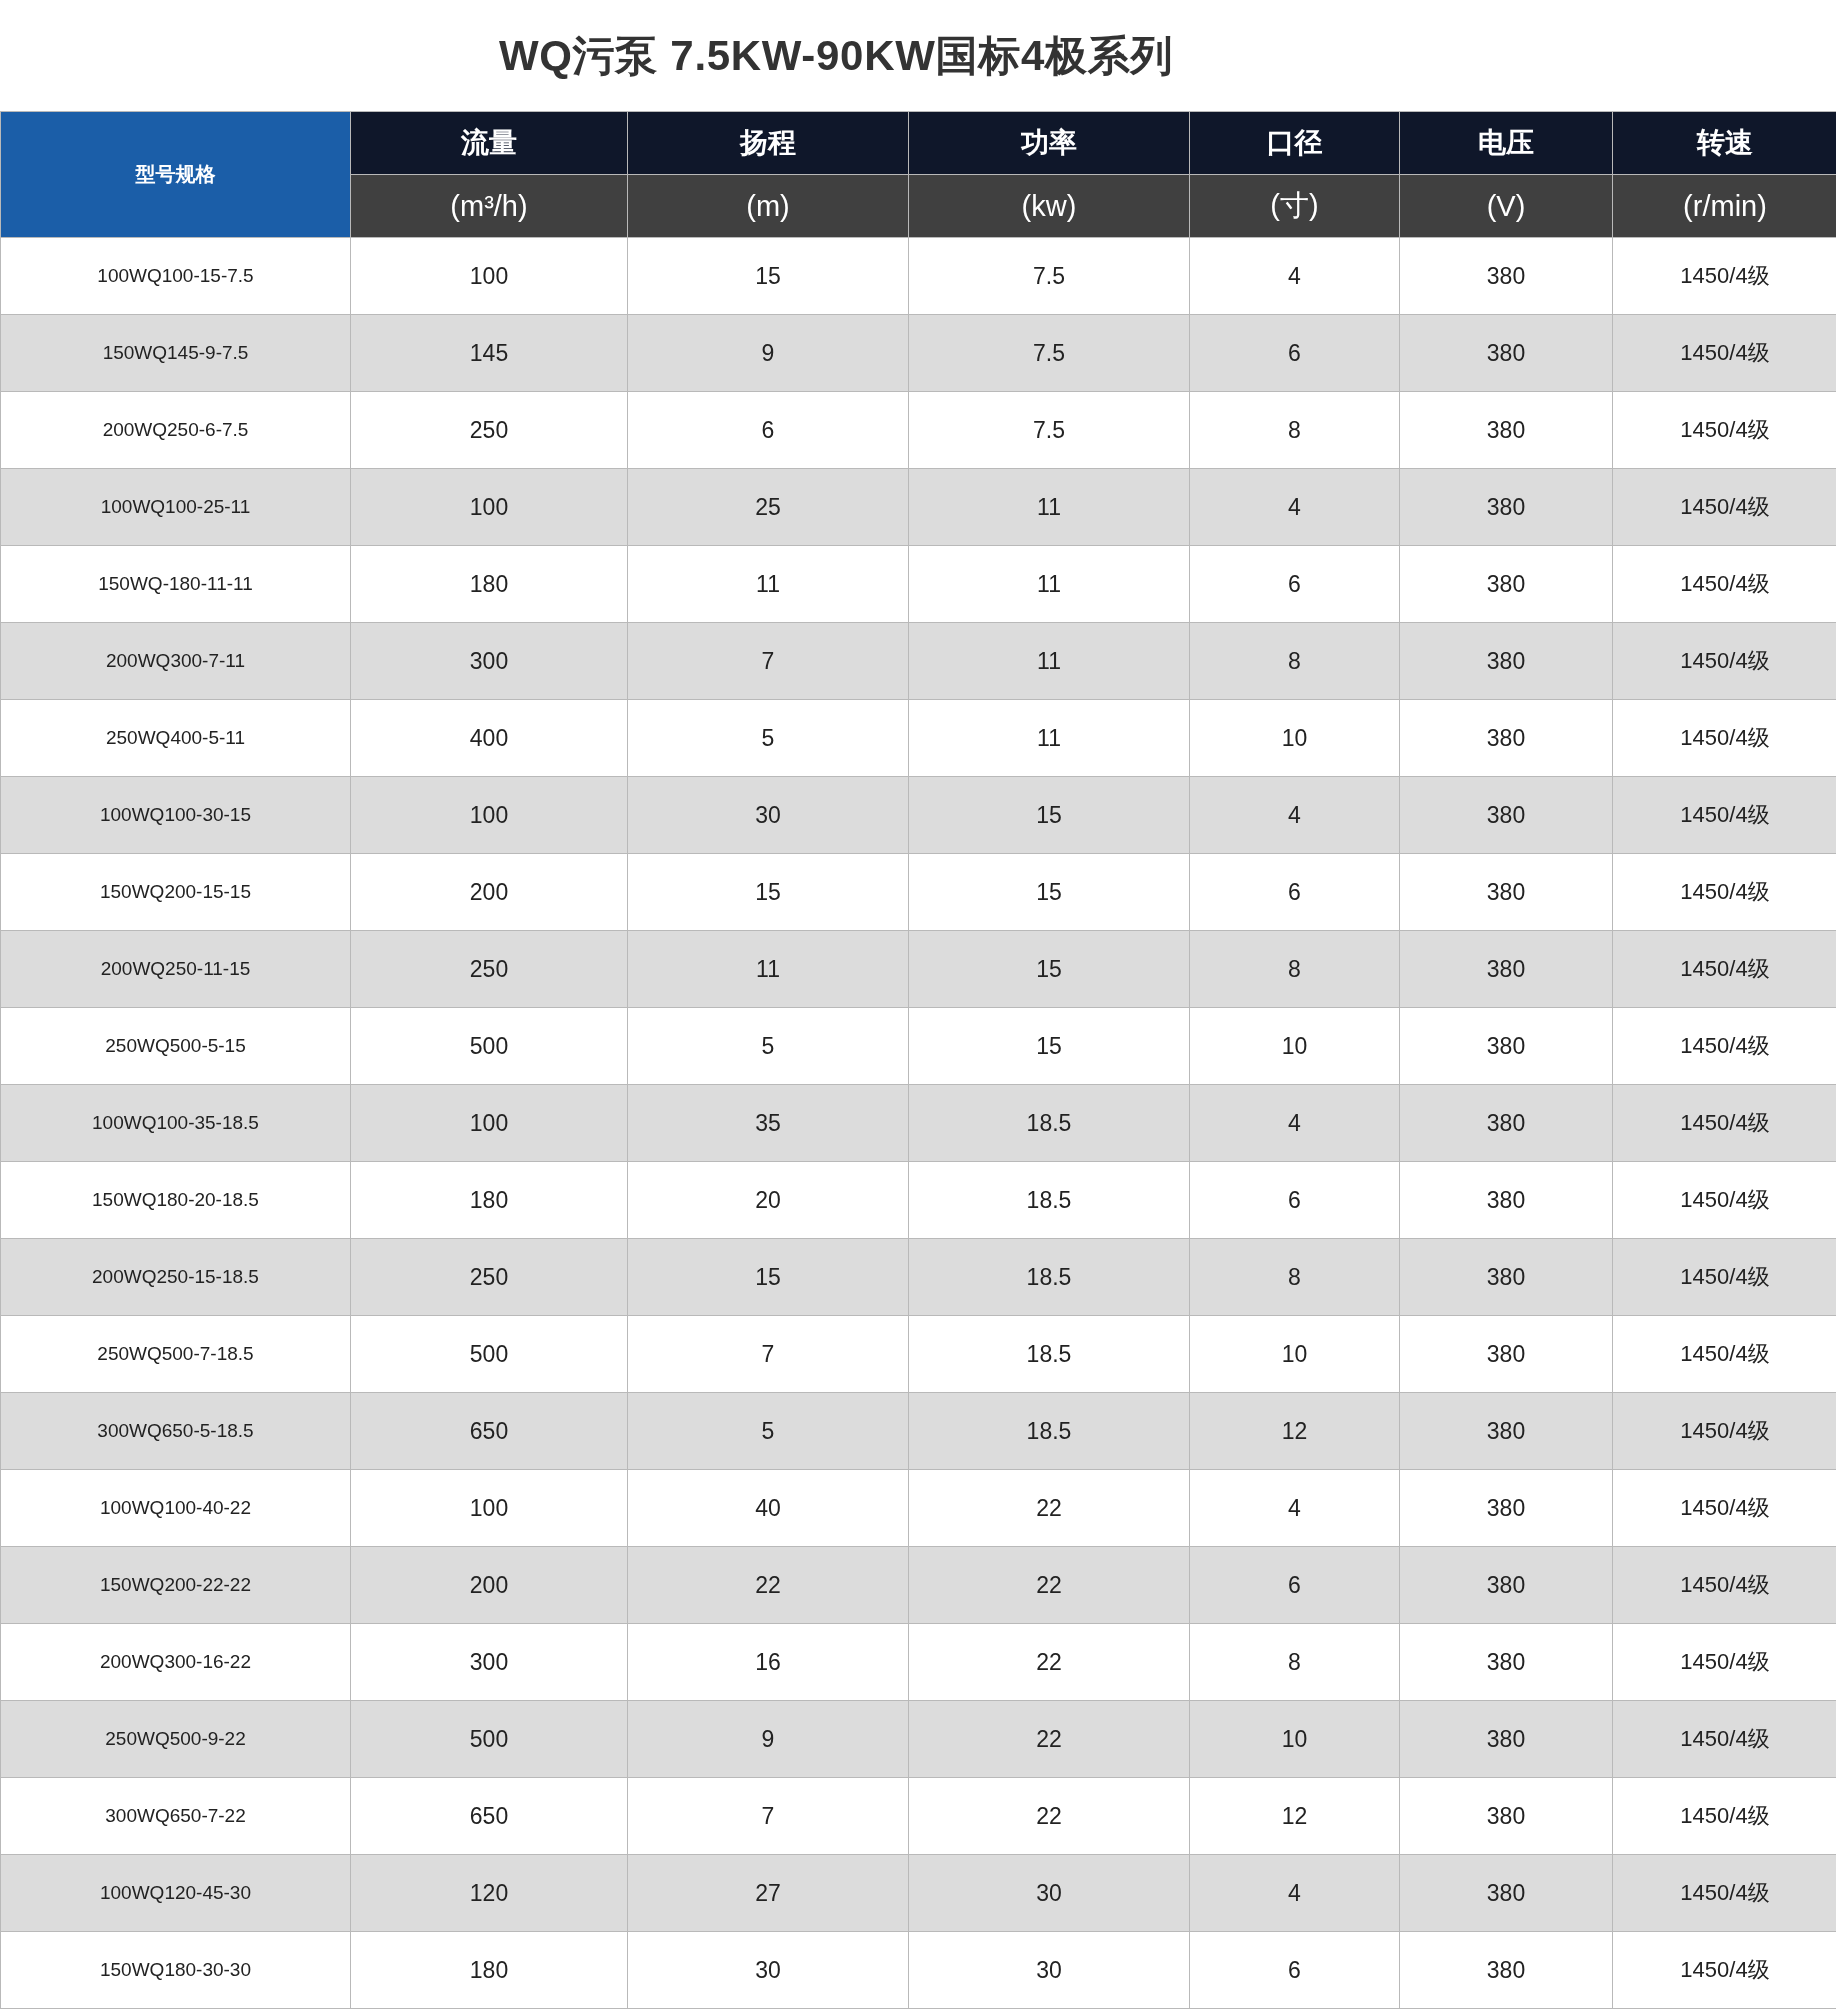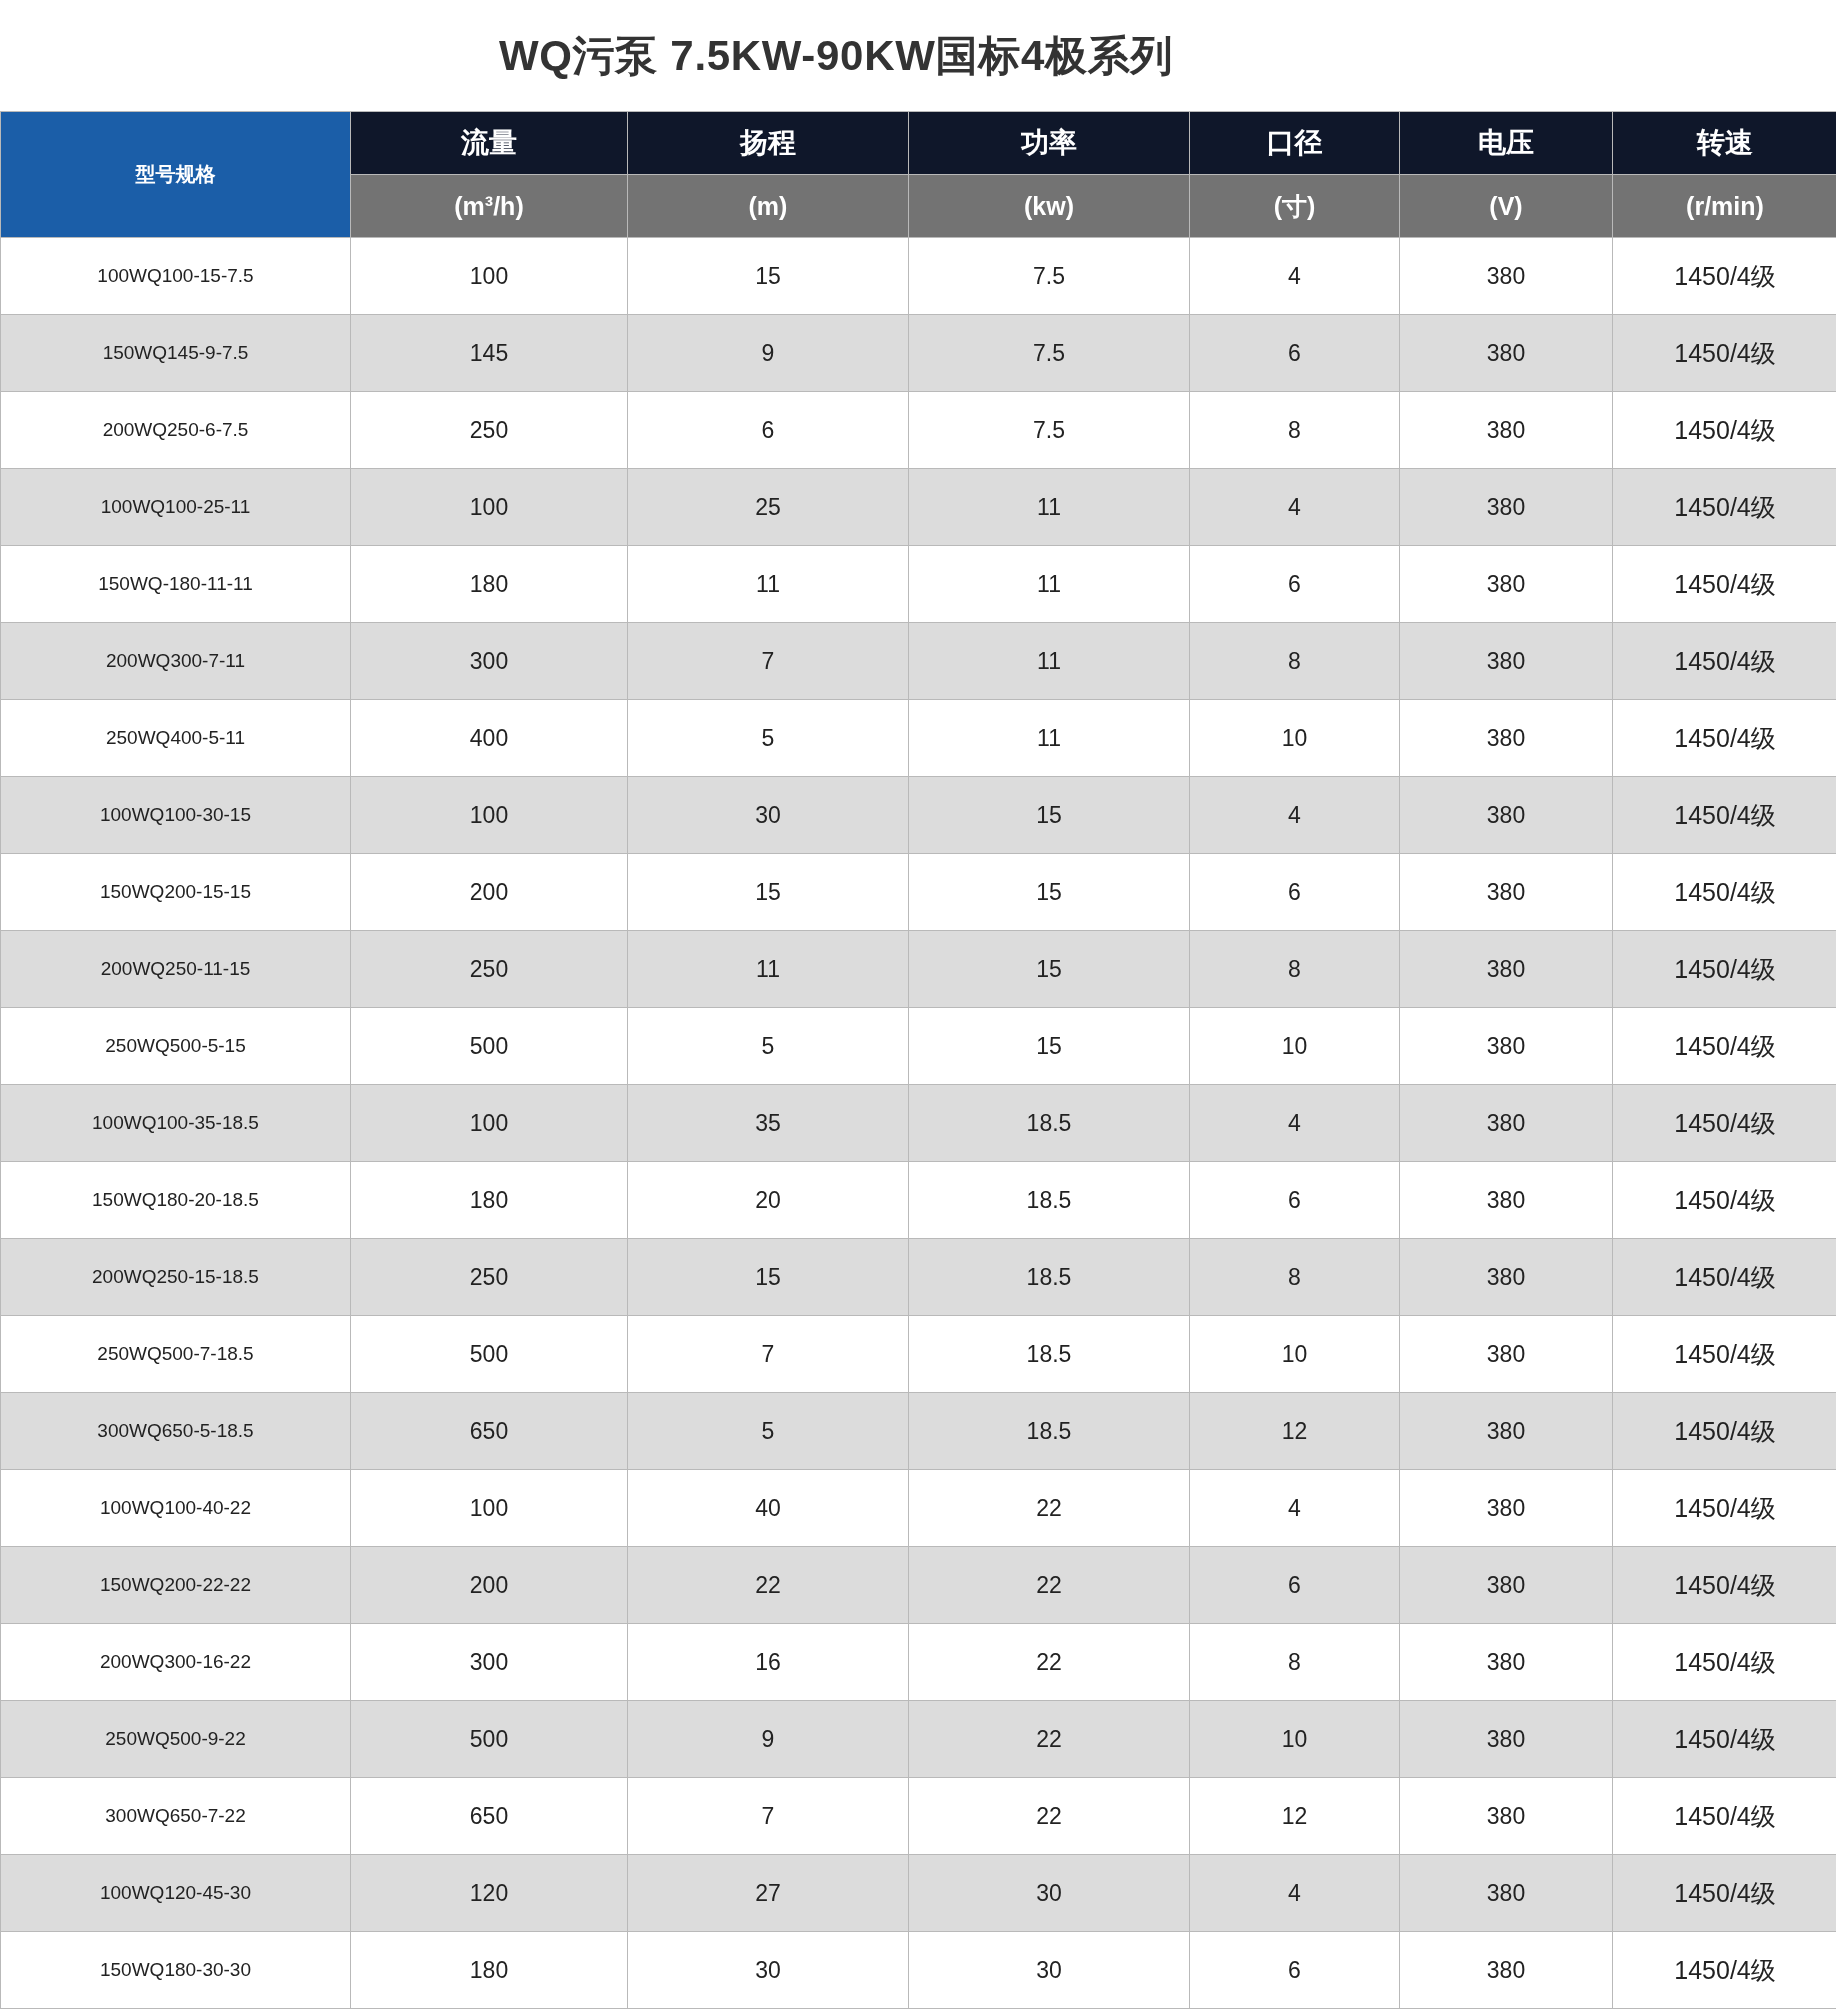--- a/index.html
+++ b/index.html
@@ -49,44 +49,44 @@
   }
   th.head-dark {
     background: #0f172a;
     color: #ffffff;
     font-size: 28px;
     font-weight: bold;
     height: 60px;
     border: 0.7px solid #1b5ea8;
   }
   th.head-light {
-    background: #737373;
+    background: #404040;
     color: #ffffff;
-    font-size: 25px;
-    font-weight: bold;
+    font-size: 29px;
+    font-weight: normal;
     height: 60px;
     border: 0.7px solid #77aae0;
   }
   th.head-model {
     background: #1b5ea8;
     color: #ffffff;
     font-size: 20px;
     font-weight: bold;
     border: 0.7px solid #1b5ea8;
   }
   td {
     font-size: 23px;
     color: #222222;
     height: 74px;
   }
   td.model {
     font-size: 19px;
   }
   td.speed {
-    font-size: 25px;
+    font-size: 22px;
   }
   tr.odd td {
     background: #ffffff;
   }
   tr.even td {
     background: #dcdcdc;
   }
 </style>
 </head>
 <body>

